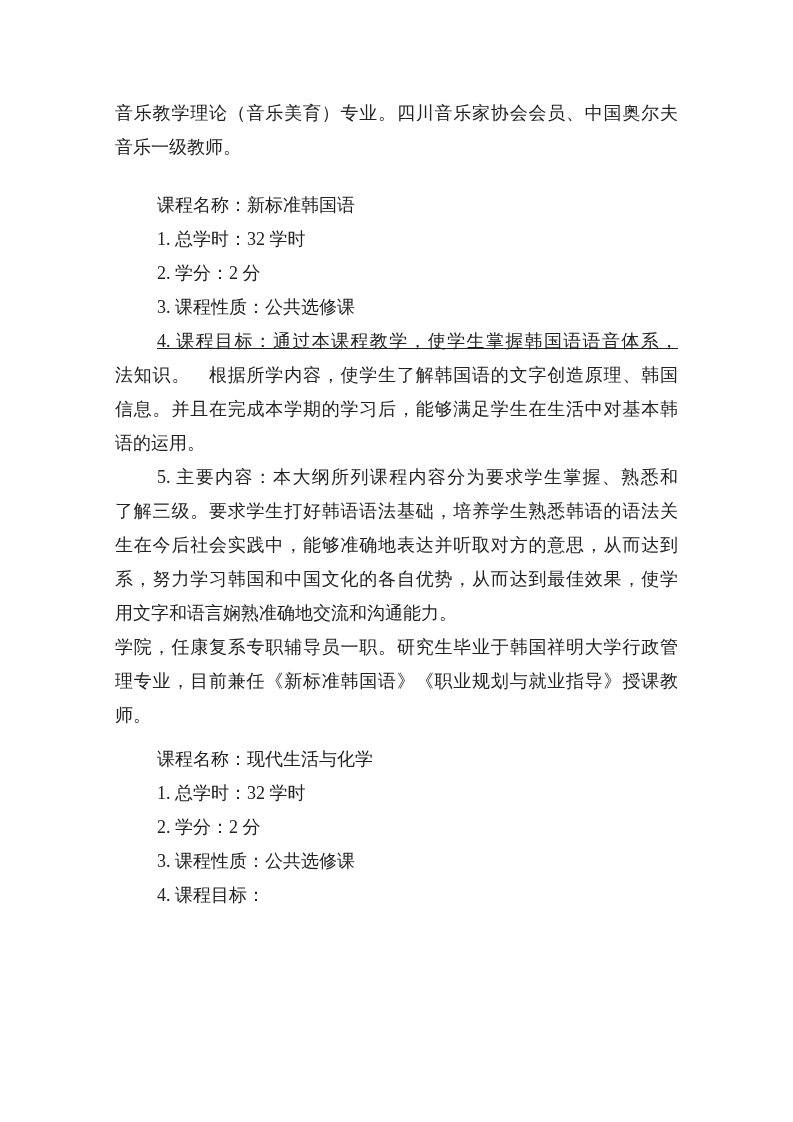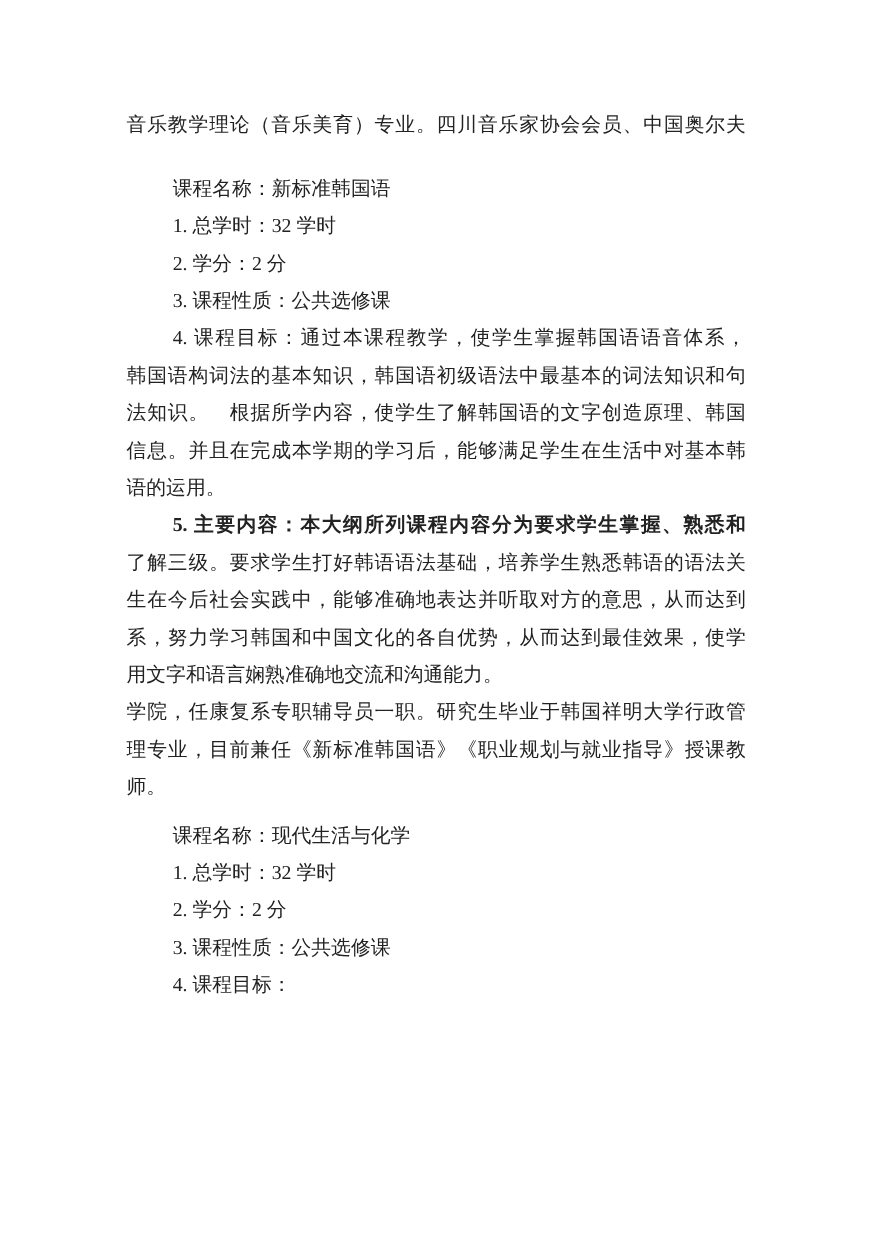--- a/index.html
+++ b/index.html
@@ -37,31 +37,31 @@
   .spacer {
     width: 100%;
   }
 </style>
 </head>
 <body>
 
 <div class="page" style="background: rgb(255, 255, 255);">
   <div class="content" style="color: rgb(34, 34, 34);">
       <div class="line fill">音乐教学理论（音乐美育）专业。四川音乐家协会会员、中国奥尔夫</div>
+      <div class="line">音乐一级教师。</div>
       <div class="spacer" style="height: 24px;"></div>
       <div class="line" style="text-indent: 42px;">课程名称：新标准韩国语</div>
       <div class="line" style="text-indent: 42px;">1. 总学时：32 学时</div>
       <div class="line" style="text-indent: 42px;">2. 学分：2 分</div>
       <div class="line" style="text-indent: 42px;">3. 课程性质：公共选修课</div>
-      <div class="line fill" style="text-indent: 42px;">4. 课程目标：通过本课程教学，使学生掌握韩国语语音体系，</div>
-      <div class="line fill">韩国语构词法的基本知识，韩国语初级语法中最基本的词法知识和句</div>
+      <div class="line fill" style="text-indent: 42px; text-decoration: underline;">4. 课程目标：通过本课程教学，使学生掌握韩国语语音体系，</div>
       <div class="line fill">法知识。　根据所学内容，使学生了解韩国语的文字创造原理、韩国</div>
       <div class="line fill">信息。并且在完成本学期的学习后，能够满足学生在生活中对基本韩</div>
       <div class="line">语的运用。</div>
-      <div class="line fill" style="text-indent: 42px; font-weight: bold;">5. 主要内容：本大纲所列课程内容分为要求学生掌握、熟悉和</div>
+      <div class="line fill" style="text-indent: 42px;">5. 主要内容：本大纲所列课程内容分为要求学生掌握、熟悉和</div>
       <div class="line fill">了解三级。要求学生打好韩语语法基础，培养学生熟悉韩语的语法关</div>
       <div class="line fill">生在今后社会实践中，能够准确地表达并听取对方的意思，从而达到</div>
       <div class="line fill">系，努力学习韩国和中国文化的各自优势，从而达到最佳效果，使学</div>
       <div class="line">用文字和语言娴熟准确地交流和沟通能力。</div>
       <div class="line fill">学院，任康复系专职辅导员一职。研究生毕业于韩国祥明大学行政管</div>
       <div class="line fill">理专业，目前兼任《新标准韩国语》《职业规划与就业指导》授课教</div>
       <div class="line">师。</div>
       <div class="spacer" style="height: 10px;"></div>
       <div class="line" style="text-indent: 42px;">课程名称：现代生活与化学</div>
       <div class="line" style="text-indent: 42px;">1. 总学时：32 学时</div>

